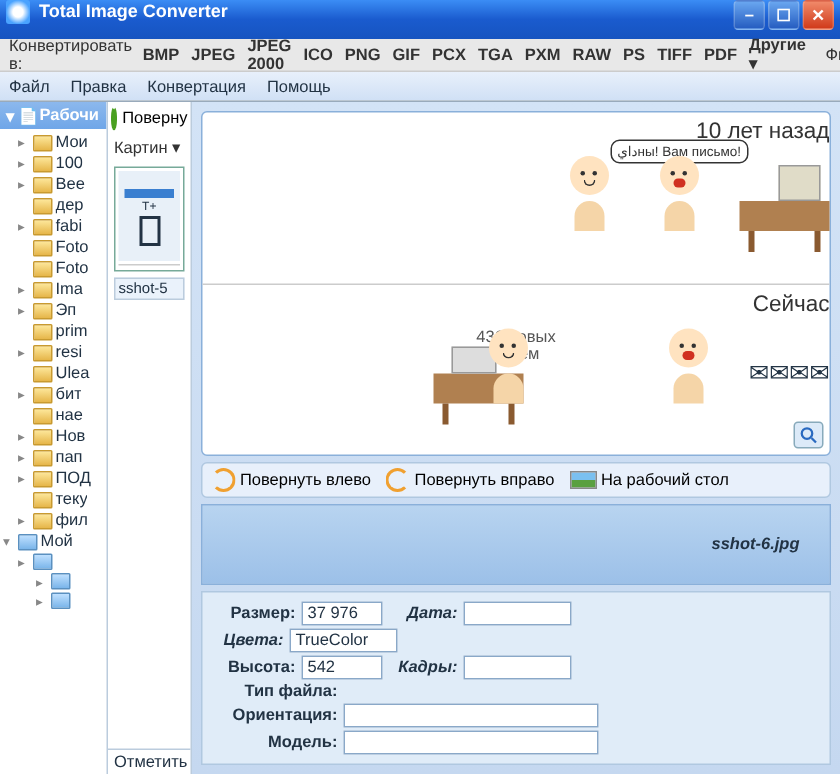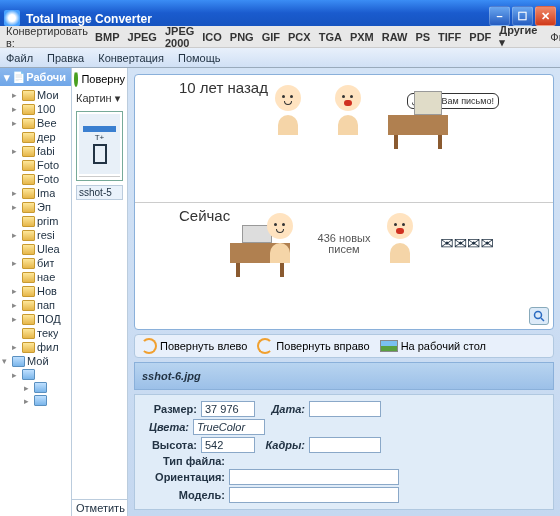--- a/index.html
+++ b/index.html
@@ -1,18 +1,18 @@
 <!DOCTYPE html>
 <html><head>
 <meta charset="utf-8">
 <style>
 * { box-sizing: border-box; margin: 0; padding: 0; font-family: Tahoma, Arial, sans-serif; font-size: 11px; }
 body { width: 560px; height: 516px; overflow: hidden; background: #ece9d8; }
 
-.titlebar { height: 26px; background: linear-gradient(to bottom, #3b8df5 0%, #1a5bce 50%, #1654c0 100%); display: flex; align-items: flex-end; padding: 0 4px; color: #fff; }
+.titlebar { height: 26px; background: linear-gradient(to bottom, #3b8df5 0%, #1a5bce 50%, #1654c0 100%); display: flex; align-items: flex-start; padding: 0 4px; color: #fff; }
 .titlebar .icon { width: 16px; height: 16px; margin-right: 6px; background: radial-gradient(circle, #fff 30%, #4aa3ff 70%); border-radius: 2px; }
 .titlebar .title { flex: 1; font-weight: bold; font-size: 12px; }
 .winbtn { width: 21px; height: 20px; margin-left: 2px; border-radius: 3px; display: flex; align-items: center; justify-content: center; color: #fff; font-size: 11px; font-weight: bold; cursor: pointer; }
 .winbtn.min, .winbtn.max { background: linear-gradient(to bottom, #6aa7f0, #255cc0); border: 1px solid #fff3; }
 .winbtn.close { background: linear-gradient(to bottom, #f08a6a, #d03a1a); border: 1px solid #fff3; }
 
 .toolbar1 { height: 22px; background: #e8e8e8; border-bottom: 1px solid #ccc; display: flex; align-items: center; padding: 0 6px; gap: 6px; }
 .toolbar1 .label { color: #333; }
 .fmtbtn { color: #333; font-weight: bold; cursor: pointer; padding: 0 1px; }
 .toolbar1 .spacer { flex: 1; }
@@ -43,21 +43,21 @@
 .thumb .timg .bar { width: 80%; height: 6px; background: #3a7fd0; margin: 1px 0; }
 .thumb .timg .stick { width: 14px; height: 20px; border: 2px solid #234; margin-top: 2px; position: relative;}
 .thumb .tcaption { font-size: 9px; color: #c03020; margin-top: 2px; word-break: break-all; line-height: 1; }
 .thumb .tfoot { font-size: 8px; color: #666; border-top: 1px solid #ccc; margin-top: 2px; padding-top: 1px; }
 .thumb-name { margin: 0 4px; border: 1px solid #bcd; padding: 1px 2px; background: #eaf2fb; color: #234; font-size: 10px; overflow: hidden; }
 .mid-bottom { margin-top: auto; border-top: 1px solid #bcd; padding: 2px 4px; color: #234; }
 
 .mainpane { flex: 1; background: linear-gradient(to bottom, #d3e3f6, #c5d8f0); display: flex; flex-direction: column; padding: 6px; gap: 4px; overflow: hidden; }
 
 .preview { background: #fff; border: 1px solid #8ab0da; border-radius: 4px; height: 270px; display: flex; flex-direction: column; position: relative; }
-.preview .half { flex: 1; display: flex; flex-direction: row; align-items: flex-start; padding-top: 4px; position: relative; padding-left: 44px; }
+.preview .half { flex: 1; display: flex; flex-direction: column; align-items: flex-end; padding-top: 4px; position: relative; }
 .preview .divider { height: 1px; background: #ccc; }
 .preview h2 { font-size: 15px; color: #333; font-weight: normal; margin-bottom: 2px; }
 .callout { position: absolute; right: 54px; top: 18px; background: #fff; border: 1px solid #333; border-radius: 6px; padding: 2px 4px; font-size: 9px; color: #333; }
 .badge { position: absolute; left: 50%; top: 30px; transform: translateX(-50%); font-size: 9px; color: #555; text-align: center; line-height: 1; }
 .scene { display: flex; align-items: flex-end; gap: 20px; margin-top: 6px; }
 .person { width: 40px; height: 50px; position: relative; }
 .person .head { width: 26px; height: 26px; background: #ffe3c0; border-radius: 50%; position: absolute; top: 0; left: 7px; }
 .person .eye { width: 3px; height: 3px; background: #333; border-radius: 50%; position: absolute; top: 10px; }
 .person .eye.l { left: 14px; } .person .eye.r { left: 22px; }
 .person .mouth { width: 8px; height: 4px; border: 1px solid #333; border-top: none; border-radius: 0 0 8px 8px; position: absolute; top: 16px; left: 16px; }
@@ -70,32 +70,32 @@
 .laptop { width: 30px; height: 18px; background: #ddd; border: 1px solid #999; position: absolute; top: -18px; left: 12px; }
 .zoombtn { position: absolute; bottom: 4px; right: 4px; width: 20px; height: 18px; border: 1px solid #8ab; background: #dceaf8; border-radius: 3px; display: flex; align-items: center; justify-content: center; cursor: pointer; }
 .zoombtn svg { width: 12px; height: 12px; }
 
 .actionbar { background: #e8f0fb; border: 1px solid #b0c8e0; border-radius: 4px; padding: 3px 6px; display: flex; align-items: center; gap: 10px; }
 .actbtn { display: flex; align-items: center; gap: 3px; cursor: pointer; }
 .roticon { width: 16px; height: 16px; border: 2px solid #f0a030; border-radius: 50%; border-left-color: transparent; position: relative; }
 .roticon.r { border-right-color: transparent; border-left-color: #f0a030; }
 .wallicon { width: 18px; height: 12px; background: linear-gradient(to bottom, #7ac0f0 50%, #5aa040 50%); border: 1px solid #888; }
 
-.filebar { background: linear-gradient(to bottom, #b8d4f0, #9cc0e8); border: 1px solid #8ab0da; text-align: left; padding: 7px; color: #234; font-style: italic; font-weight: bold; }
+.filebar { background: linear-gradient(to bottom, #b8d4f0, #9cc0e8); border: 1px solid #8ab0da; text-align: right; padding: 20px; color: #234; font-style: italic; font-weight: bold; }
 
 .props { background: #e0ecf8; border: 1px solid #b0c8e0; padding: 4px 8px; }
 .props .row { display: flex; align-items: center; margin: 2px 0; gap: 4px; }
 .props .col { display: flex; align-items: center; gap: 4px; }
 .props label { color: #234; font-weight: bold; text-align: right; }
 .props .lab1 { width: 54px; }
 .props .lab2 { width: 46px; font-style: italic; }
 .props .lab3 { width: 82px; }
 .props input { border: 1px solid #8aa8c8; background: #fff; padding: 1px 3px; color: #234; height: 16px; }
 .props .w1 { width: 54px; }
-.props .w2 { width: 72px; font-style: italic; }
+.props .w2 { width: 72px; }
 .props .w3 { width: 170px; }
 </style>
 </head>
 <body>
 
 <div class="titlebar">
   <div class="icon"></div>
   <div class="title">Total Image Converter</div>
   <div class="winbtn min">–</div>
   <div class="winbtn max">☐</div>

